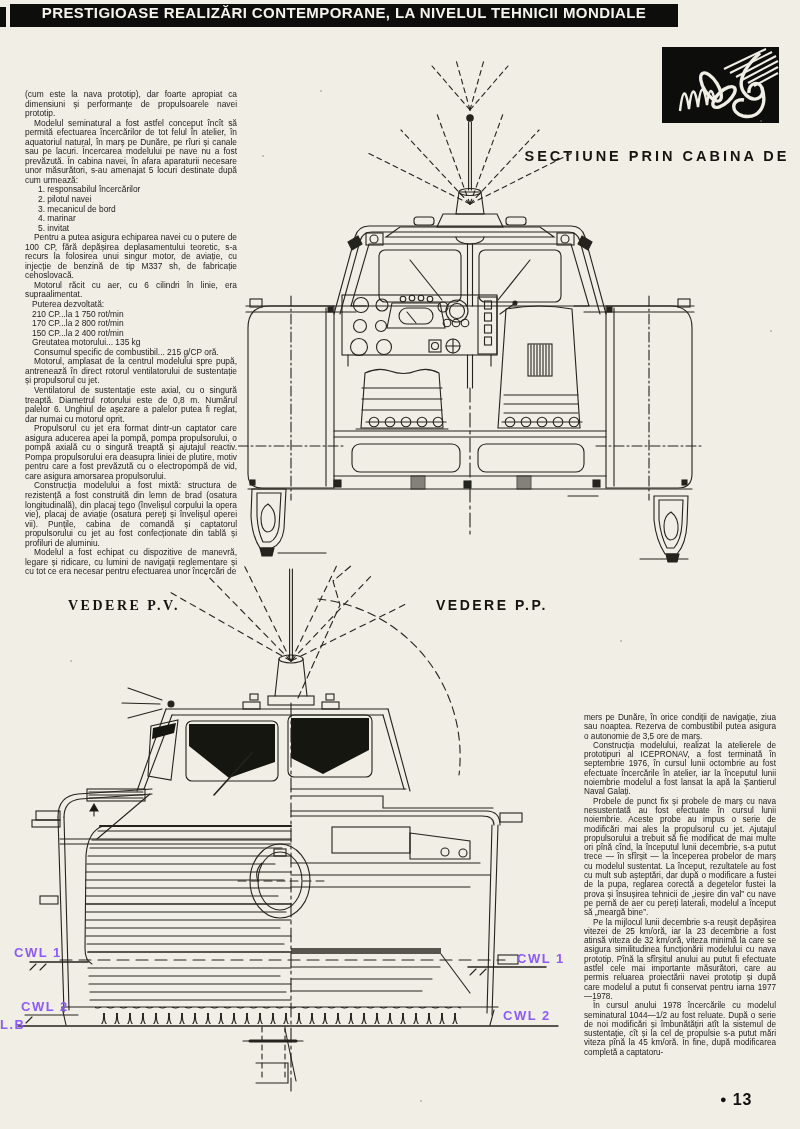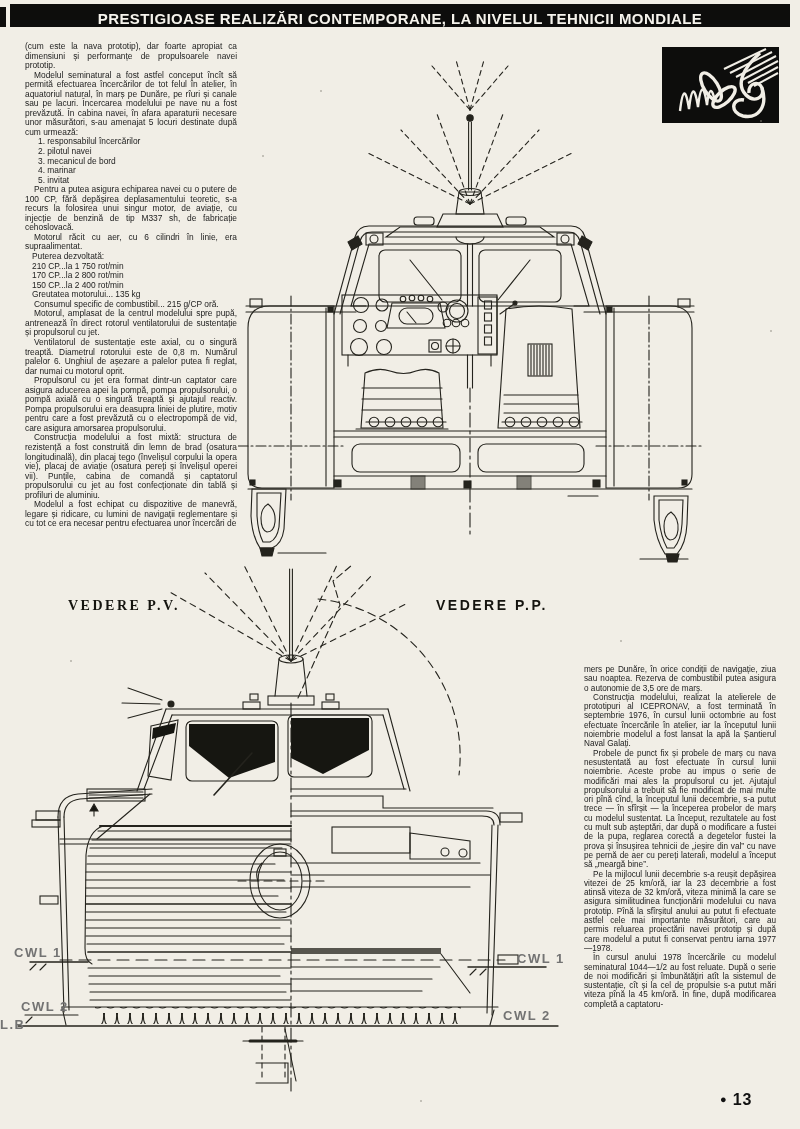--- a/index.html
+++ b/index.html
@@ -1,33 +1,33 @@
 <!DOCTYPE html>
 <html><head>
 <meta charset="utf-8">
 <style>
   html,body{margin:0;padding:0;}
   body{width:800px;height:1129px;position:relative;background:#f1eee6;
        font-family:"Liberation Sans",sans-serif;color:#1c1c1c;overflow:hidden;}
   .abs{position:absolute;}
   
-  #headerbar{left:10px;top:4px;width:780px;height:23px;background:#0d0d0c;
-             display:flex;align-items:flex-end;justify-content:center;}
+  #headerbar{left:10px;top:4px;width:668px;height:23px;background:#0d0d0c;
+             display:flex;align-items:flex-start;justify-content:center;}
   #headerbar span{color:#f5f3ec;font-weight:700;font-size:15px;letter-spacing:.4px;white-space:nowrap;}
   #header-chip{left:0;top:7px;width:6px;height:20px;background:#0d0d0c;}
   
   #logo{left:662px;top:47px;width:117px;height:76px;}
   
   .stencil{font-weight:700;color:#15140f;letter-spacing:3px;white-space:nowrap;}
   #section-title{left:522px;top:146px;width:270px;text-align:center;font-size:14.5px;line-height:21px;}
   .view-label{font-size:14px;letter-spacing:2.5px;}
   
-  .wl{font-weight:700;font-size:13px;letter-spacing:1.5px;color:#737373;white-space:nowrap;}
-  
-  .col{font-size:8.4px;line-height:9.55px;text-align:justify;}
+  .wl{font-weight:700;font-size:13px;letter-spacing:1.5px;color:#8b5cf6;white-space:nowrap;}
+  
+  .col{font-size:8.4px;line-height:9.55px;text-align:justify;margin-top:48px;}
   #left-col{left:25px;top:42px;width:212px;height:530px;overflow:hidden;}
   #right-col{left:584px;top:665px;width:192px;height:386px;overflow:hidden;
              font-size:8.2px;line-height:9.3px;}
   .col p{margin:0;}
   .col p.ind{text-indent:9px;}
   .col .li{margin:0;padding-left:13px;text-align:left;}
   .col .spec{margin:0;padding-left:7px;text-align:left;white-space:nowrap;}
   
   #pagenum{left:720px;top:1091px;font-weight:700;font-size:16px;letter-spacing:1px;color:#111;}
   #pagenum .dot{font-size:11px;vertical-align:2px;margin-right:5px;}
@@ -57,20 +57,21 @@
     <g stroke="#f1eee6" fill="none" stroke-width="3.4">
       <ellipse cx="49" cy="40" rx="7" ry="16" transform="rotate(-32 49 40)"></ellipse>
       <ellipse cx="62" cy="50" rx="6" ry="14" transform="rotate(48 62 50)"></ellipse>
       <path d="M98,6 C80,22 74,38 84,48 C92,56 103,51 100,41 C97,33 86,36 87,46"></path>
       <path d="M100,41 C106,60 96,72 81,69 C68,66 69,51 82,53"></path>
     </g>
   </svg>
 </div>
 
 <div class="abs stencil" id="section-title">
+  <div>SECTIUNE PRIN CABINA DE</div>
 </div>
 
 <div class="abs" style="left:238px;top:56px;">
 <svg width="464" height="510" viewBox="0 0 464 510">
  <g stroke="#24231d" fill="none" stroke-width="1.1" stroke-linecap="round">
 
   <circle cx="232" cy="62" r="3.2" fill="#24231d"></circle>
   <line x1="230.6" y1="66" x2="230.6" y2="134"></line>
         <line x1="233.4" y1="66" x2="233.4" y2="134"></line>
   <g stroke-dasharray="5,4">

